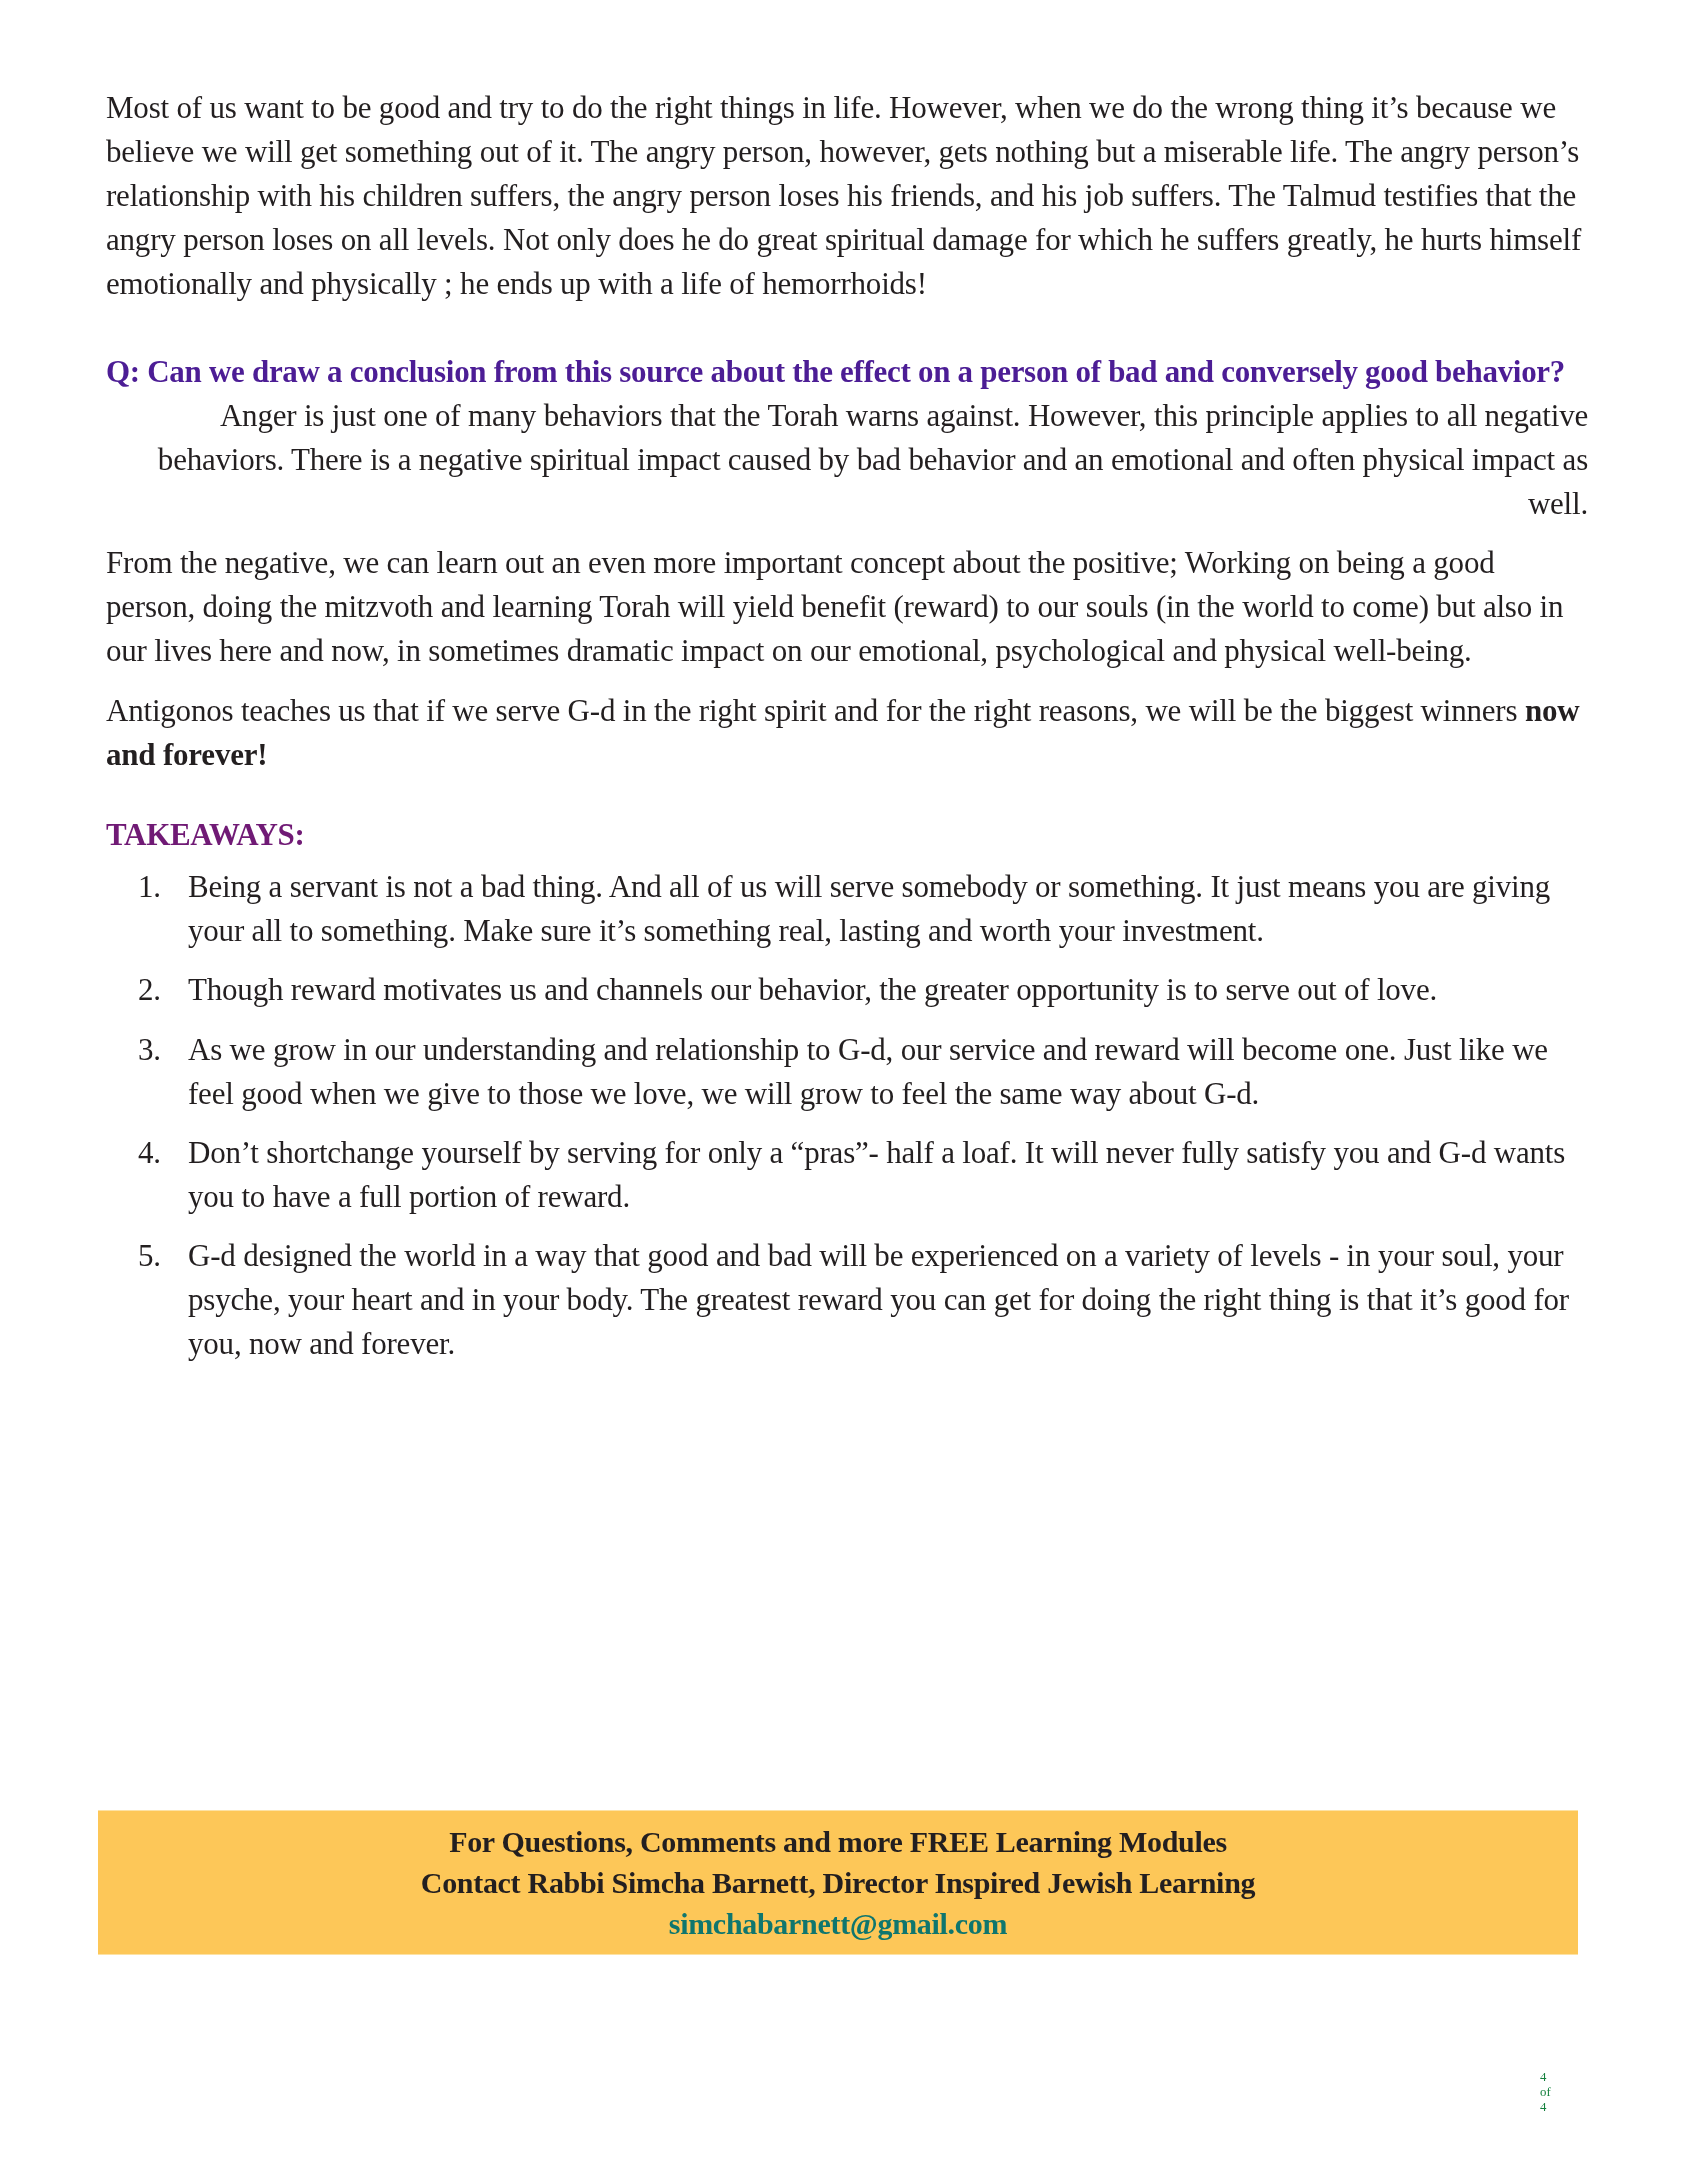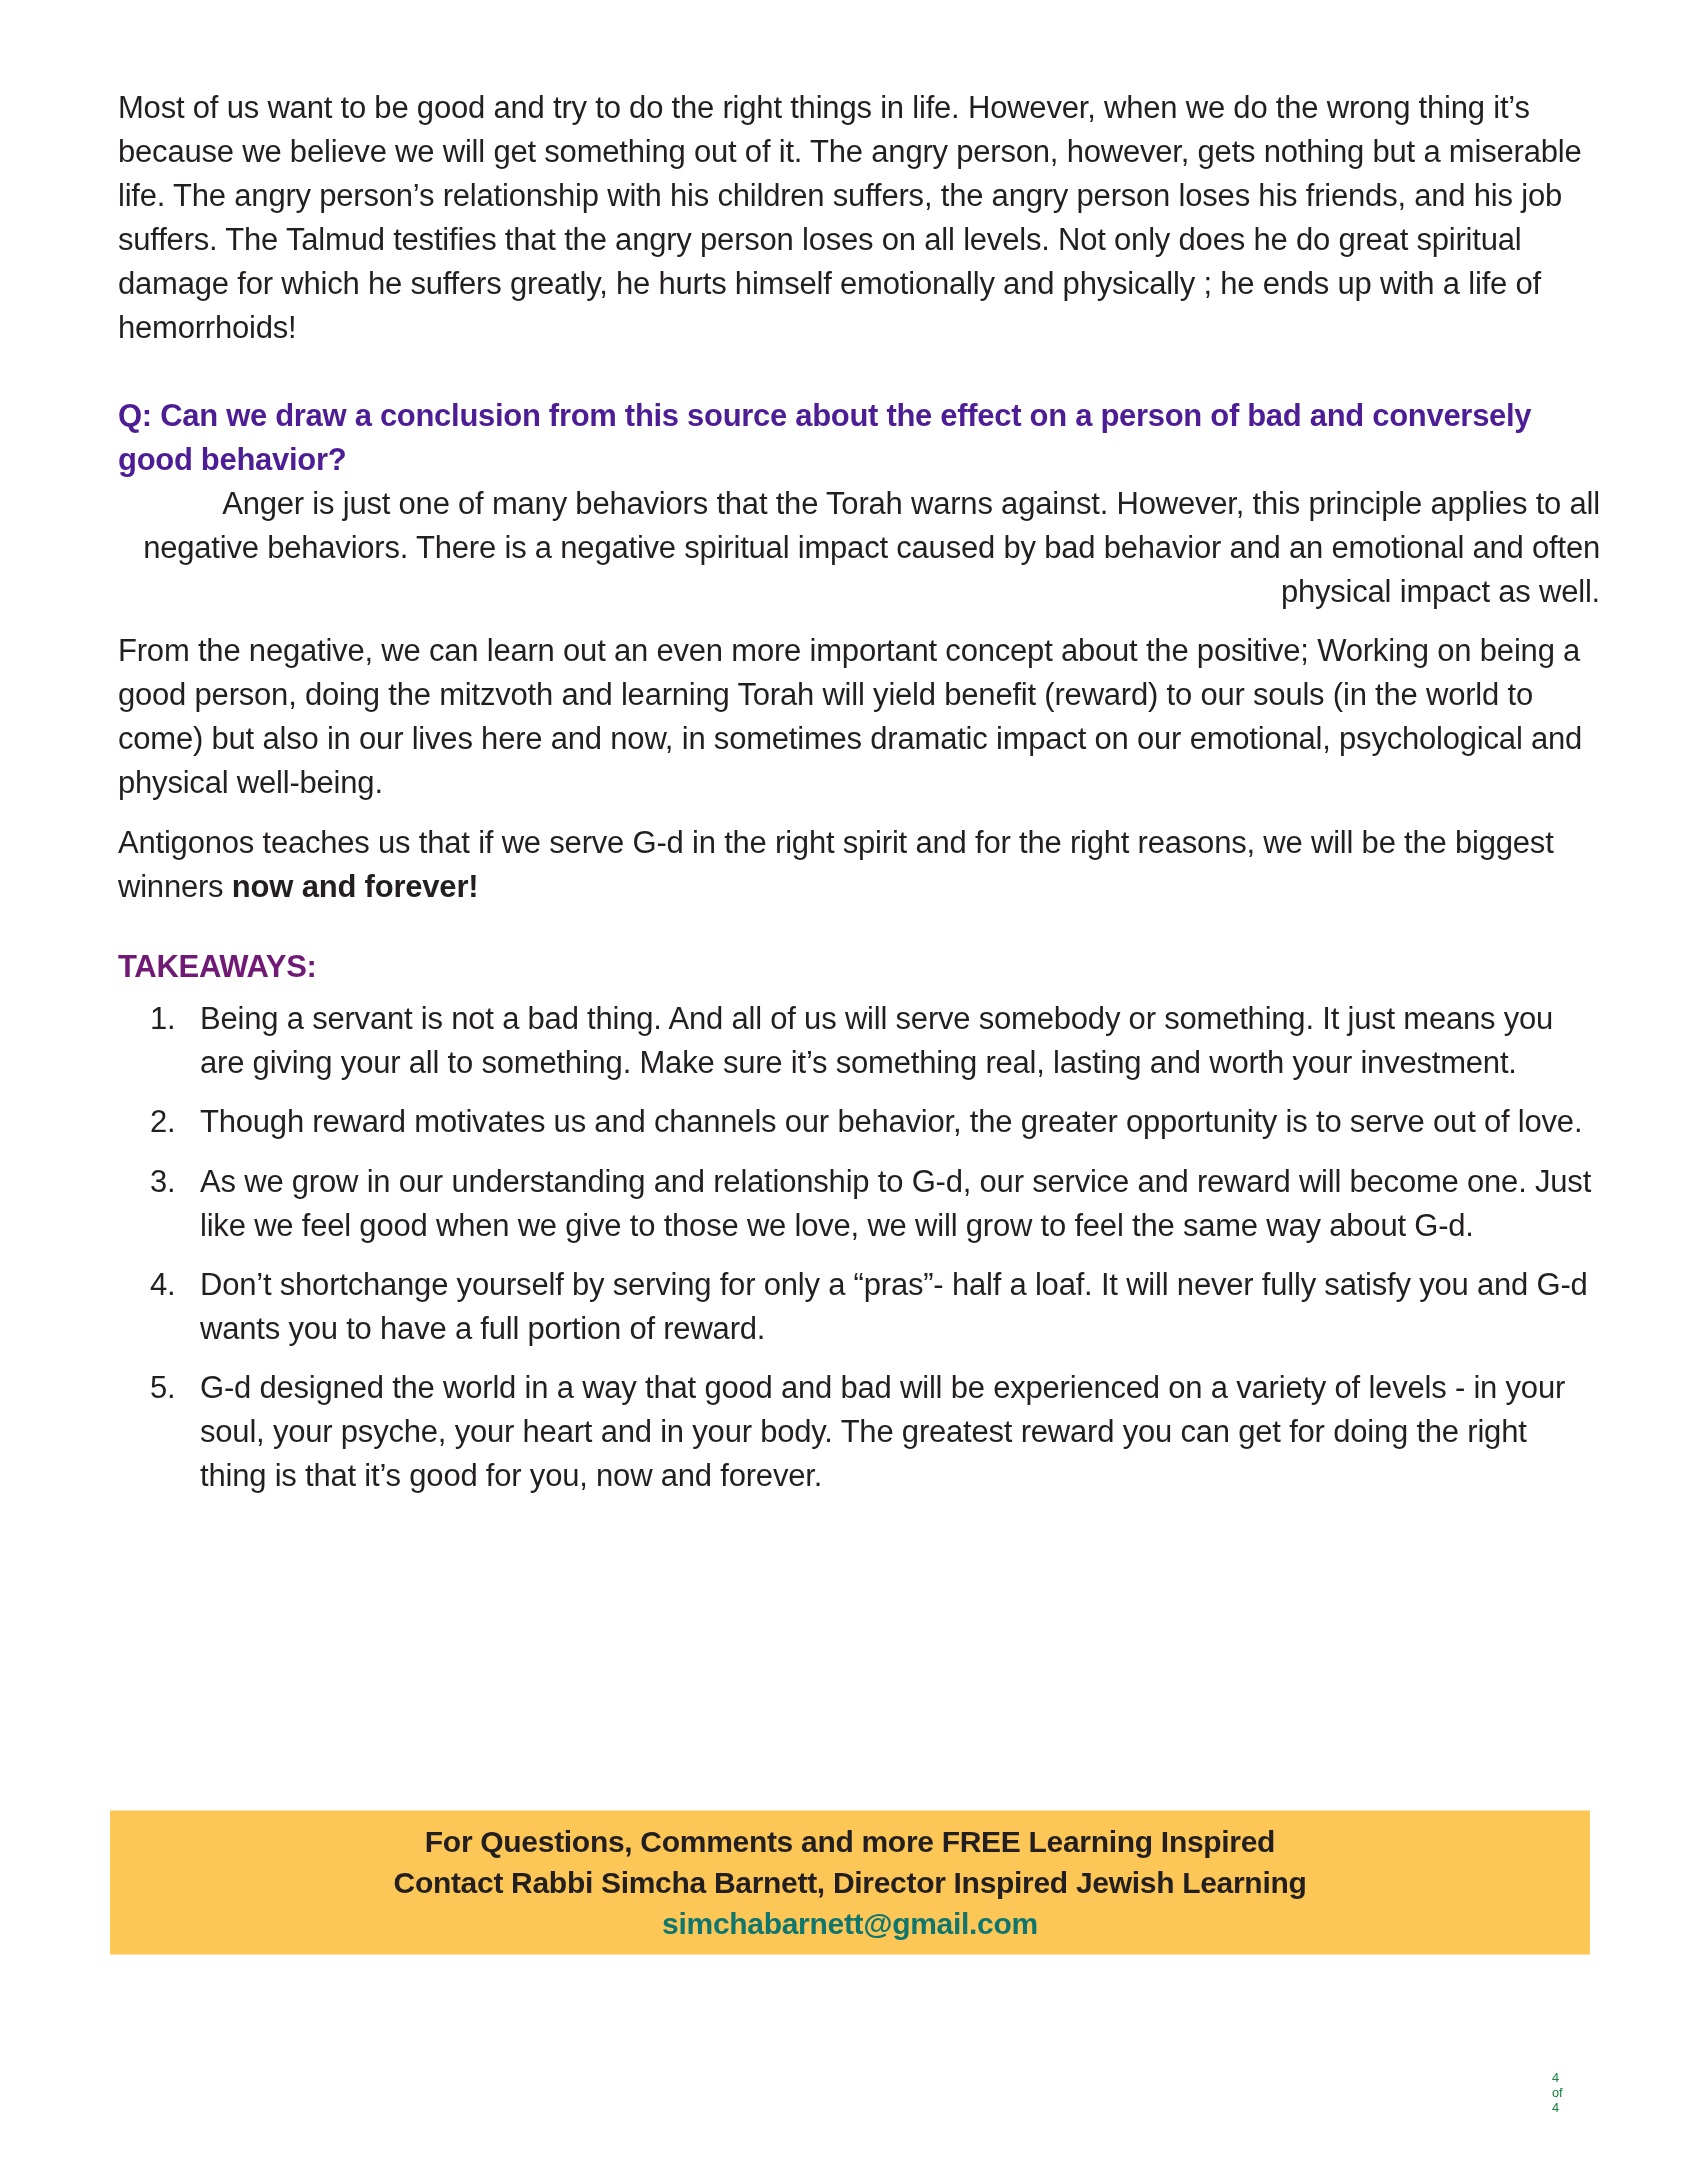--- a/index.html
+++ b/index.html
@@ -4,21 +4,21 @@
   <style>
     html, body { margin: 0; padding: 0; background: #ffffff; }
     body {
       width: 1685px;
       height: 2181px;
       position: relative;
       font-family: "Liberation Sans", "DejaVu Sans", sans-serif;
       color: #231f20;
       overflow: hidden;
     }
-    .page { position: absolute; left: 12px; top: 0; width: 1420px; height: 2181px; }
+    .page { position: absolute; left: 0; top: 0; width: 1420px; height: 2181px; font-family: Liberation Serif, serif; }
     .content {
       position: absolute;
       left: 106px;
       top: 86px;
       width: 1482px;
     }
     p.body {
       margin: 0 0 15.3px 0;
       font-size: 31px;
       line-height: 44px;
@@ -122,20 +122,20 @@
         <span>Don’t shortchange yourself by serving for only a “pras”- half a loaf. It will never fully satisfy you and G-d wants you to have a full portion of reward.</span>
       </li>
       <li>
         <span class="num">5.</span>
         <span>G-d designed the world in a way that good and bad will be experienced on a variety of levels - in your soul, your psyche, your heart and in your body. The greatest reward you can get for doing the right thing is that it’s good for you, now and forever.</span>
       </li>
     </ol>
   </div>
 
   <div class="contact-box">
-    <div>For Questions, Comments and more FREE Learning Inspired</div>
+    <div>For Questions, Comments and more FREE Learning Modules</div>
     <div>Contact Rabbi Simcha Barnett, Director Inspired Jewish Learning</div>
     <a href="mailto:simchabarnett@gmail.com">simchabarnett@gmail.com</a>
   </div>
 
   <div class="page-number">4 of 4</div>
 </div>
 
 
 </body></html>

